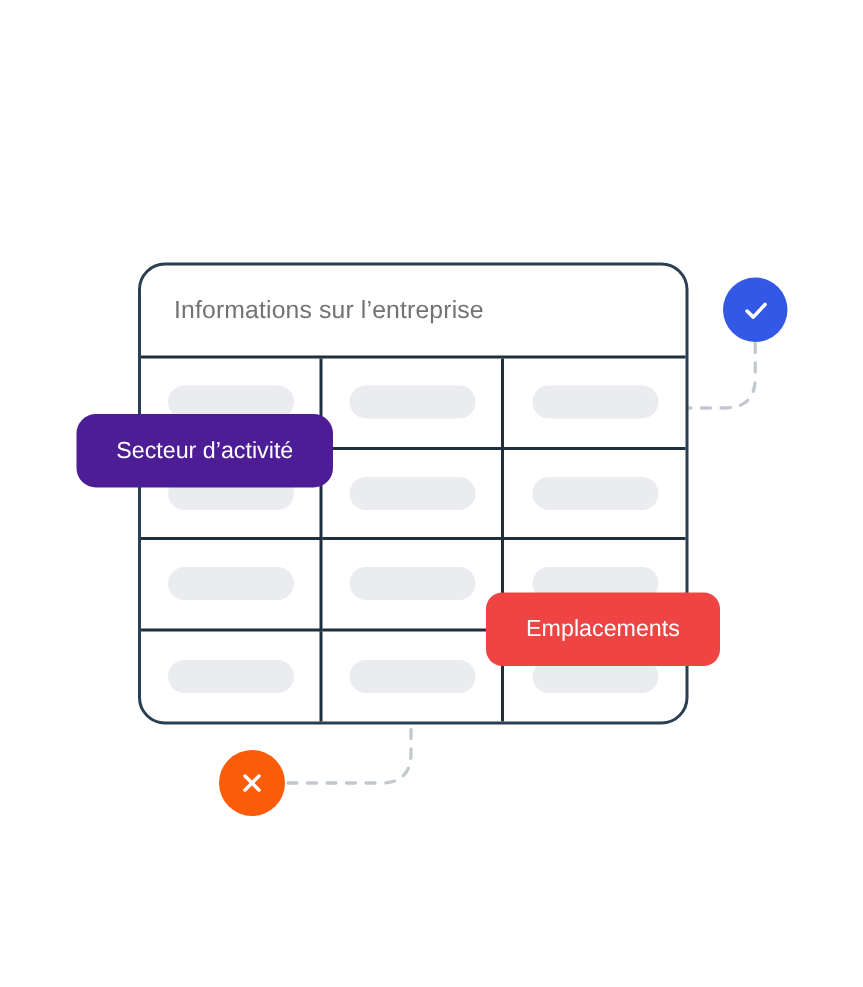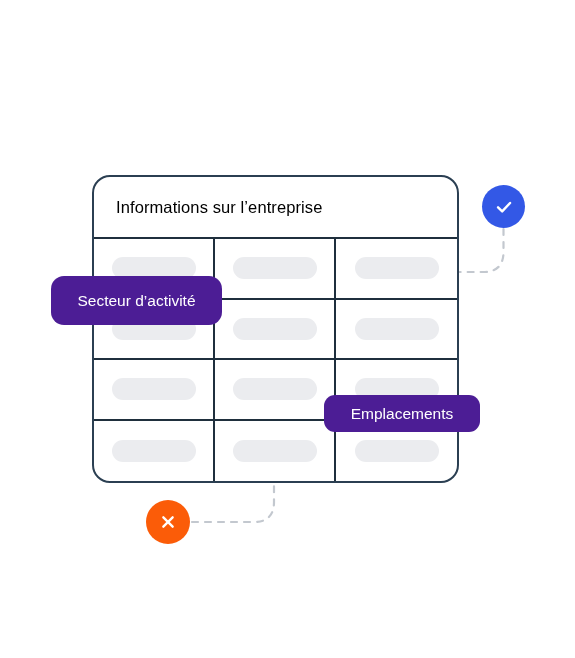--- a/index.html
+++ b/index.html
@@ -55,21 +55,21 @@
     right: 0;
     height: 60px;
     display: flex;
     align-items: center;
     box-sizing: border-box;
     padding-left: 22px;
   }
 
   .card-title {
     font-size: 16.5px;
-    color: #000000;
+    color: #737373;
     letter-spacing: .1px;
     white-space: nowrap;
   }
 
   .header-rule {
     position: absolute;
     left: 0;
     right: 0;
     top: 60px;
     height: 2px;
@@ -124,22 +124,22 @@
     top: 276px;
     width: 171px;
     height: 49px;
     background: #4c1d95;
     border-radius: 13px;
   }
   .badge-locations {
     left: 324px;
     top: 395px;
     width: 156px;
-    height: 37px;
-    background: #4c1d95;
+    height: 49px;
+    background: #ef4444;
     border-radius: 11px;
   }
 
   
   .marker {
     position: absolute;
     border-radius: 50%;
     display: flex;
     align-items: center;
     justify-content: center;

